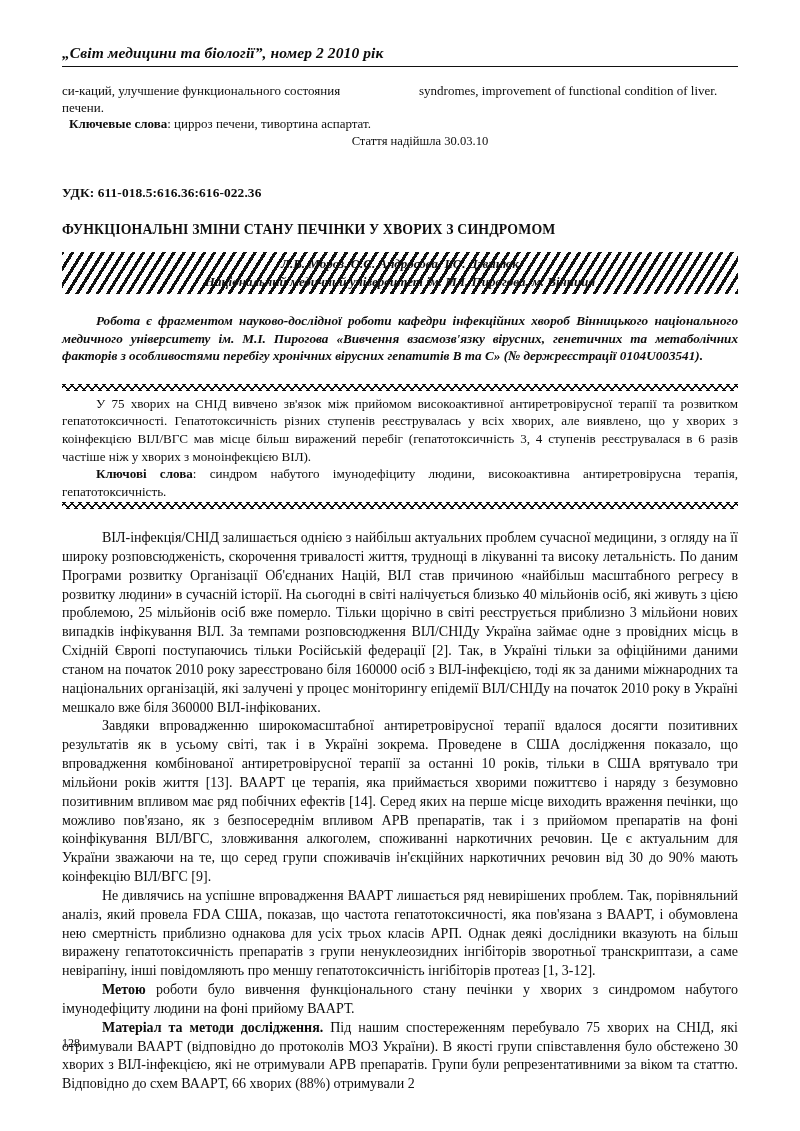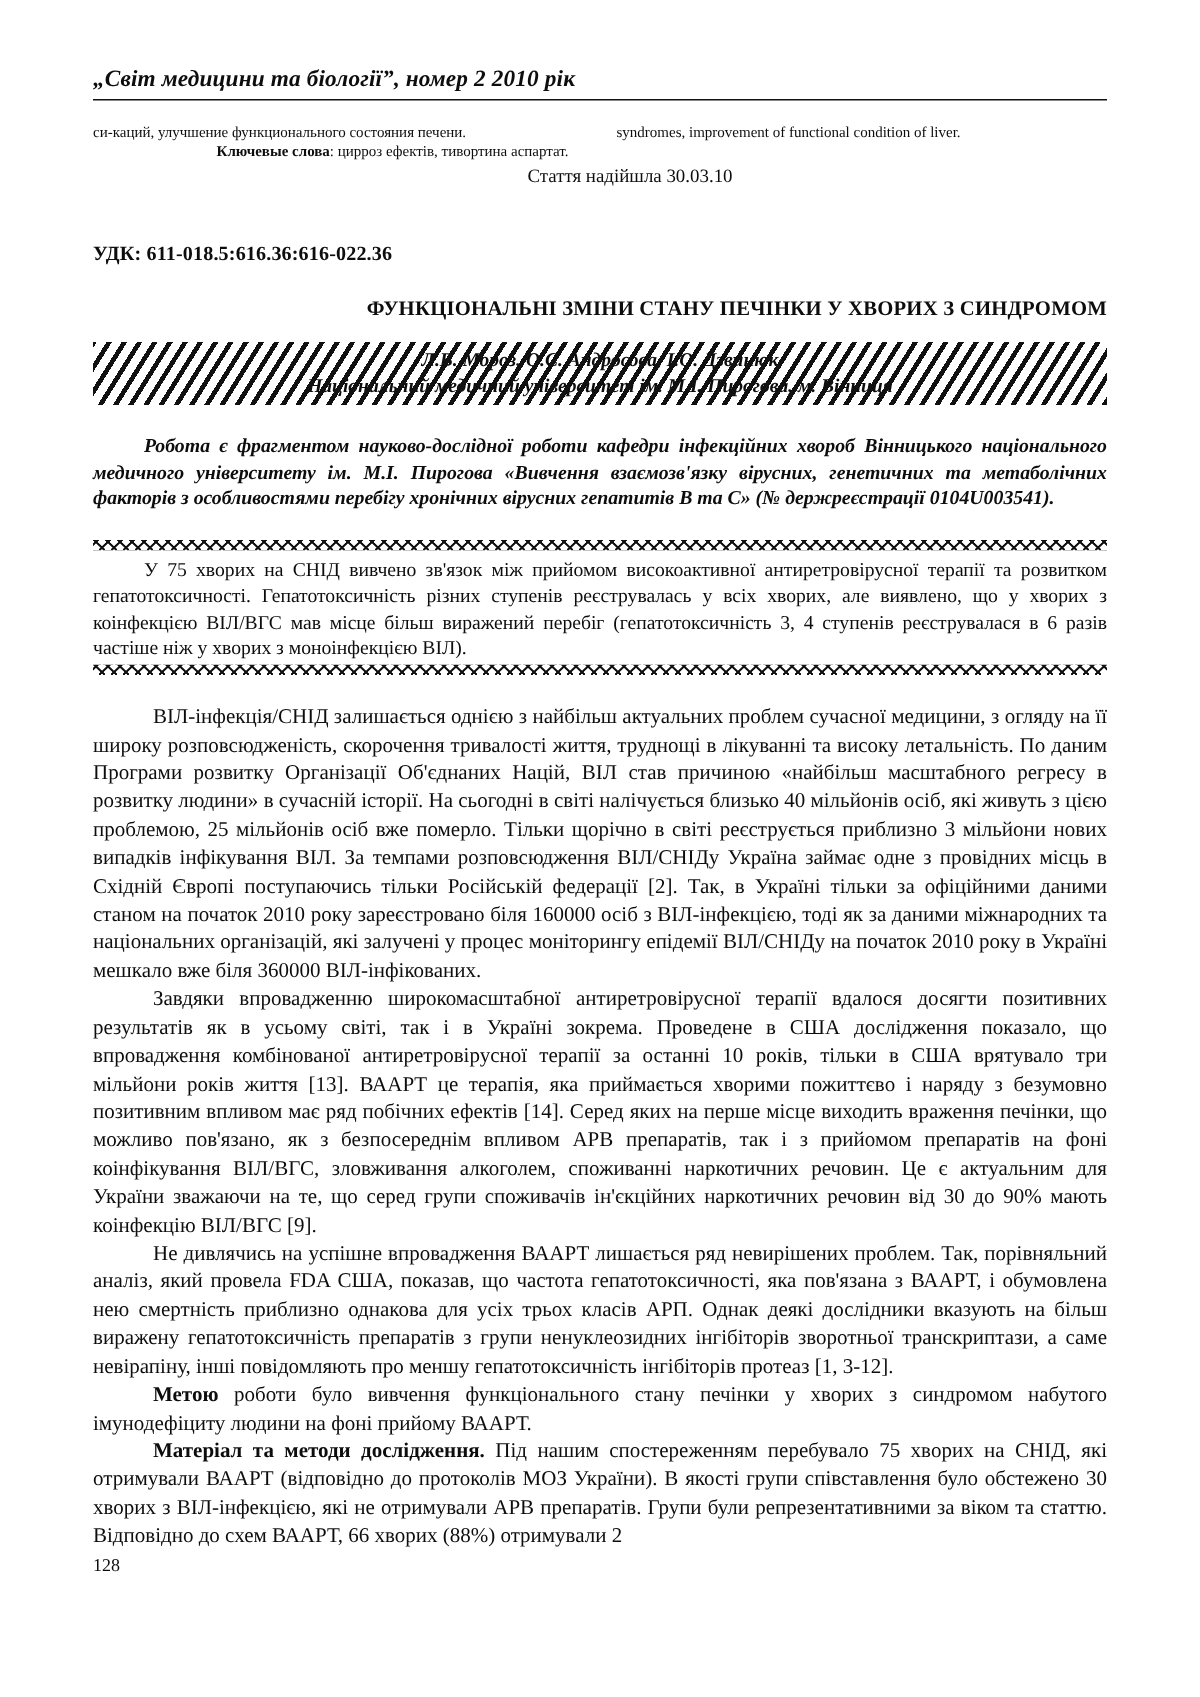--- a/index.html
+++ b/index.html
@@ -35,22 +35,22 @@
     white-space: nowrap;
   }
   .runhead-rule {
     border-bottom: 1.6px solid #111;
     margin-bottom: 16px;
   }
 
   
   .kw-cols {
     display: flex;
-    gap: 0px;
-    font-size: 10px;
+    gap: 16px;
+    font-size: 13px;
     line-height: 1.28;
   }
   .kw-col { width: 50%; }
   .kw-col.left { padding-right: 10px; }
   .kw-col.right { padding-left: 12px; }
   .kw-line1 { text-align: left; }
   .kw-line2 { text-align: right; }
   .kw-col.left .kw-line2 { padding-right: 10px; }
   .kw-col.right .kw-line2 { padding-right: 4px; }
   .kw-lead { font-weight: bold; }
@@ -66,21 +66,21 @@
   .udk {
     font-size: 13.4px;
     font-weight: bold;
     margin-top: 36px;
     letter-spacing: 0.1px;
   }
 
   
   .doc-title {
     margin-top: 20px;
-    text-align: right;
+    text-align: left;
     font-size: 13.8px;
     font-weight: bold;
     line-height: 1.33;
     letter-spacing: 0.15px;
     text-transform: uppercase;
   }
 
   
   .hatch-block {
     position: relative;
@@ -166,21 +166,21 @@
 <body>
 
 <div class="page">
 
   <div class="runhead">„Світ медицини та біології”, номер 2 2010 рік</div>
   <div class="runhead-rule"></div>
 
   <div class="kw-cols">
     <div class="kw-col left">
       <div class="kw-line1">си-каций, улучшение функционального состояния печени.</div>
-      <div class="kw-line2"><span class="kw-lead">Ключевые слова</span><span>: цирроз ефектів, тивортина аспартат.</span></div>
+      <div class="kw-line2"><span class="kw-lead">Ключевые слова</span><span>: цирроз печени, тивортина аспартат.</span></div>
     </div>
     <div class="kw-col right">
       <div class="kw-line1">syndromes, improvement of functional condition of liver.</div>
     </div>
   </div>
 
   <div class="received">Стаття надійшла 30.03.10</div>
 
   <div class="udk">УДК: 611-018.5:616.36:616-022.36</div>
 
@@ -192,20 +192,21 @@
     <div class="hatch-line">Л.В. Мороз, О.С. Андросова, І.О. Дзвинюк</div>
     <div class="hatch-line">Національний медичний університет ім. М.І. Пирогова, м. Вінниця</div>
     <div class="hatch-overlay"></div>
   </div>
 
   <div class="funding">Робота є фрагментом науково-дослідної роботи кафедри інфекційних хвороб Вінницького національного медичного університету ім. М.І. Пирогова «Вивчення взаємозв'язку вірусних, генетичних та метаболічних факторів з особливостями перебігу хронічних вірусних гепатитів В та С» (№ держреєстрації 0104U003541).</div>
 
   <div class="zig zig-top"></div>
   <div class="abstract">
     <p>У 75 хворих на СНІД вивчено зв'язок між прийомом високоактивної антиретровірусної терапії та розвитком гепатотоксичності. Гепатотоксичність різних ступенів реєструвалась у всіх хворих, але виявлено, що у хворих з коінфекцією ВІЛ/ВГС мав місце більш виражений перебіг (гепатотоксичність 3, 4 ступенів реєструвалася в 6 разів частіше ніж у хворих з моноінфекцією ВІЛ).</p>
+    <p><span class="kw-head">Ключові слова</span><span>: синдром набутого імунодефіциту людини, високоактивна антиретровірусна терапія, гепатотоксичність.</span></p>
   </div>
   <div class="zig zig-bot"></div>
 
   <div class="body-text">
     <p>ВІЛ-інфекція/СНІД залишається однією з найбільш актуальних проблем сучасної медицини, з огляду на її широку розповсюдженість, скорочення тривалості життя, труднощі в лікуванні та високу летальність. По даним Програми розвитку Організації Об'єднаних Націй, ВІЛ став причиною «найбільш масштабного регресу в розвитку людини» в сучасній історії. На сьогодні в світі налічується близько 40 мільйонів осіб, які живуть з цією проблемою, 25 мільйонів осіб вже померло. Тільки щорічно в світі реєструється приблизно 3 мільйони нових випадків інфікування ВІЛ. За темпами розповсюдження ВІЛ/СНІДу Україна займає одне з провідних місць в Східній Європі поступаючись тільки Російській федерації [2]. Так, в Україні тільки за офіційними даними станом на початок 2010 року зареєстровано біля 160000 осіб з ВІЛ-інфекцією, тоді як за даними міжнародних та національних організацій, які залучені у процес моніторингу епідемії ВІЛ/СНІДу на початок 2010 року в Україні мешкало вже біля 360000 ВІЛ-інфікованих.</p>
     <p>Завдяки впровадженню широкомасштабної антиретровірусної терапії вдалося досягти позитивних результатів як в усьому світі, так і в Україні зокрема. Проведене в США дослідження показало, що впровадження комбінованої антиретровірусної терапії за останні 10 років, тільки в США врятувало три мільйони років життя [13]. ВААРТ це терапія, яка приймається хворими пожиттєво і наряду з безумовно позитивним впливом має ряд побічних ефектів [14]. Серед яких на перше місце виходить враження печінки, що можливо пов'язано, як з безпосереднім впливом АРВ препаратів, так і з прийомом препаратів на фоні коінфікування ВІЛ/ВГС, зловживання алкоголем, споживанні наркотичних речовин. Це є актуальним для України зважаючи на те, що серед групи споживачів ін'єкційних наркотичних речовин від 30 до 90% мають коінфекцію ВІЛ/ВГС [9].</p>
     <p>Не дивлячись на успішне впровадження ВААРТ лишається ряд невирішених проблем. Так, порівняльний аналіз, який провела FDA США, показав, що частота гепатотоксичності, яка пов'язана з ВААРТ, і обумовлена нею смертність приблизно однакова для усіх трьох класів АРП. Однак деякі дослідники вказують на більш виражену гепатотоксичність препаратів з групи ненуклеозидних інгібіторів зворотньої транскриптази, а саме невірапіну, інші повідомляють про меншу гепатотоксичність інгібіторів протеаз [1, 3-12].</p>
     <p><b>Метою</b><span> роботи було вивчення функціонального стану печінки у хворих з синдромом набутого імунодефіциту людини на фоні прийому ВААРТ.</span></p>
     <p><b>Матеріал та методи дослідження.</b><span> Під нашим спостереженням перебувало 75 хворих на СНІД, які отримували ВААРТ (відповідно до протоколів МОЗ України). В якості групи співставлення було обстежено 30 хворих з ВІЛ-інфекцією, які не отримували АРВ препаратів. Групи були репрезентативними за віком та статтю. Відповідно до схем ВААРТ, 66 хворих (88%) отримували 2</span></p>
   </div>

